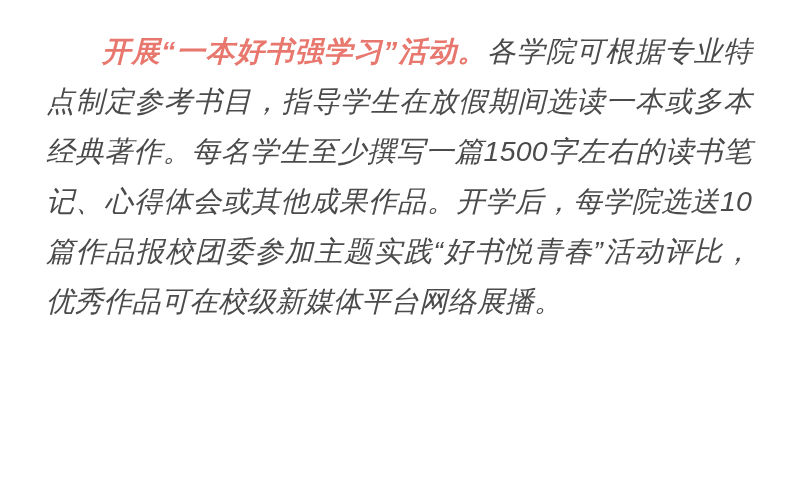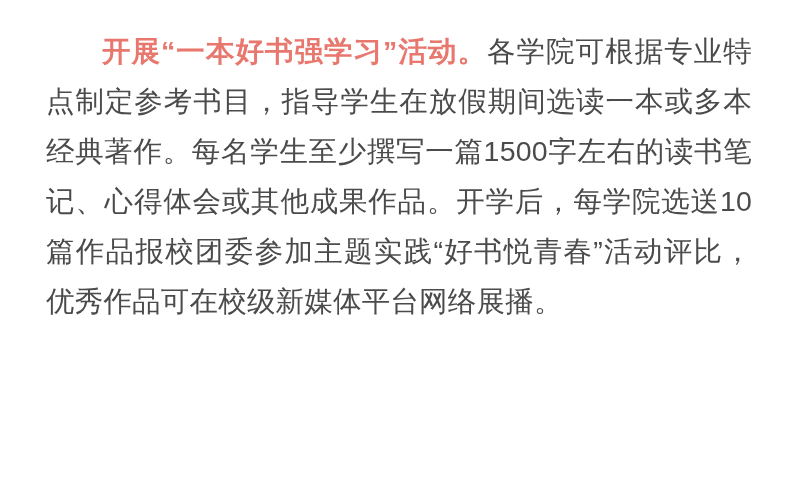--- a/index.html
+++ b/index.html
@@ -12,20 +12,21 @@
     background: #ffffff;
     font-family: "Liberation Sans", sans-serif;
     overflow: hidden;
   }
   .page {
     position: relative;
     width: 798px;
     height: 432px;
     background: #ffffff;
     box-sizing: border-box;
+    font-style: italic;
   }
   .article {
     position: absolute;
     left: 46px;
     top: 26px;
     width: 706px;
     box-sizing: border-box;
   }
   .paragraph {
     margin: 0;

